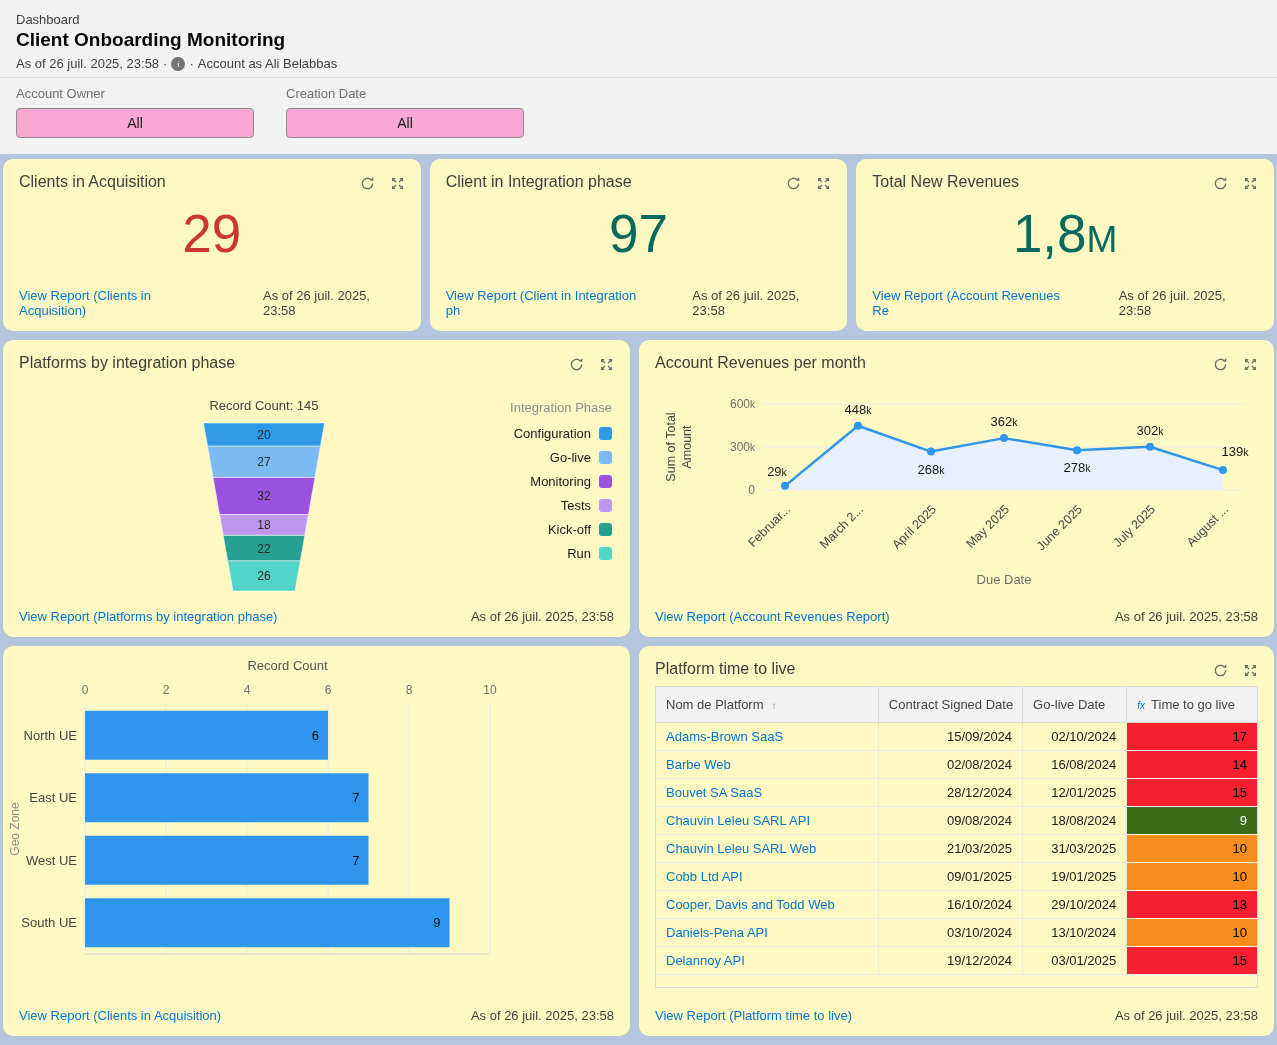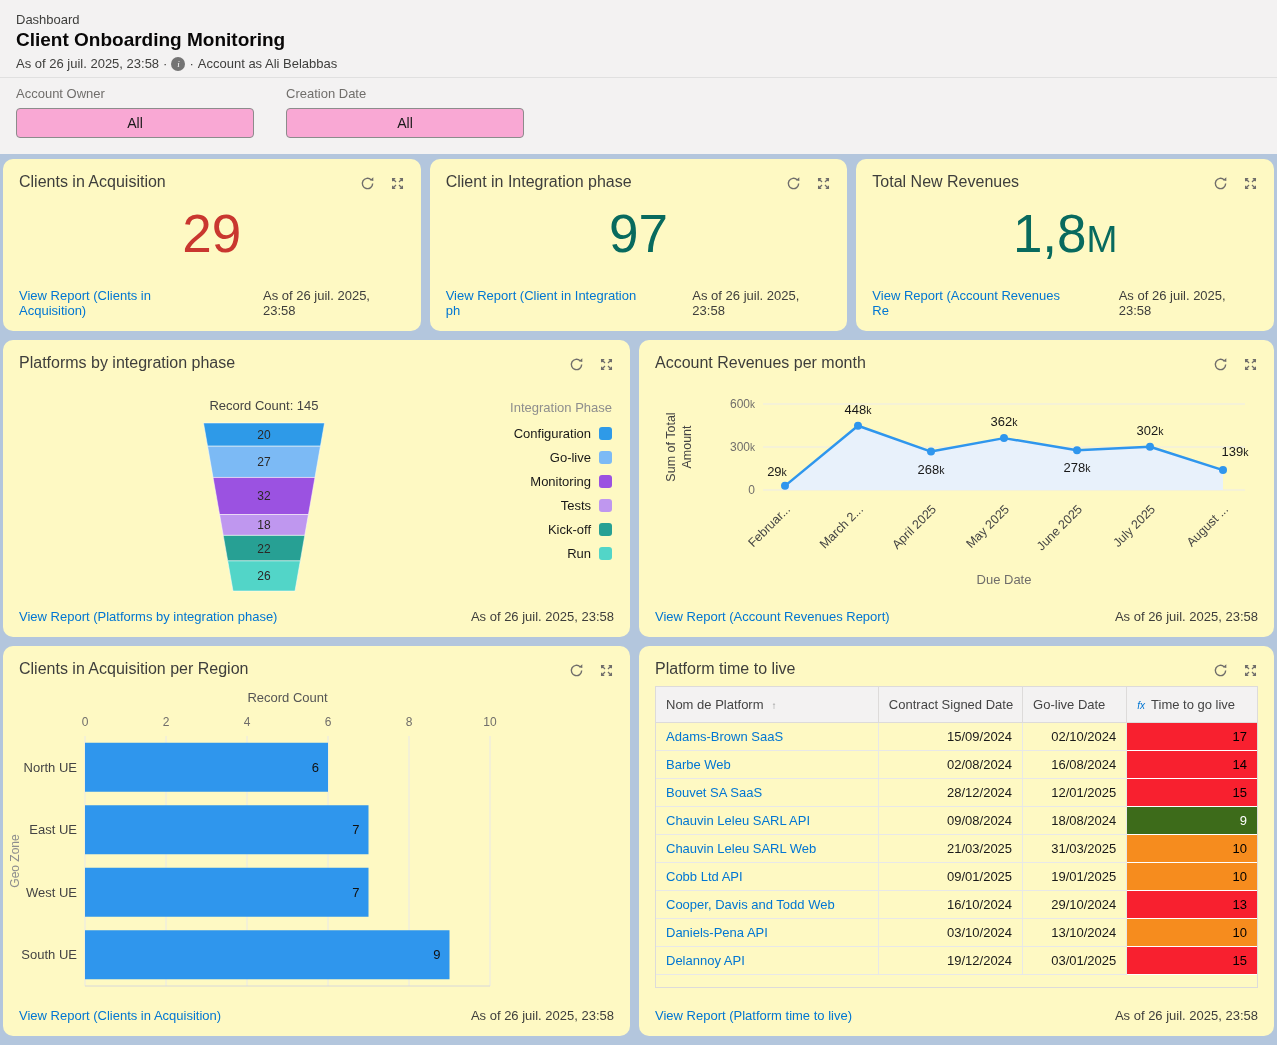--- a/index.html
+++ b/index.html
@@ -297,36 +297,20 @@
         </svg>
       <div class="card-foot">
         <a class="view-report">View Report (Account Revenues Report)</a>
         <span class="asof">As of 26 juil. 2025, 23:58</span>
       </div>
     </section>
   </div>
 
   <div class="row row3">
     <section class="card half-l">
-      <div class="card-head">
-        <div class="card-title">Clients in Acquisition per Region</div>
-        <div class="card-actions">
-          <span class="icon-btn">
-              <svg width="15" height="15" viewBox="0 0 16 16">
-                <path d="M13.5 8a5.5 5.5 0 1 1-1.7-4" fill="none" stroke="currentColor" stroke-width="1.5"></path>
-                <path d="M14.2 1.2 L14.2 5.2 L10.4 4.4 Z" fill="currentColor"></path>
-              </svg>
-            </span>
-          <span class="icon-btn">
-              <svg width="15" height="15" viewBox="0 0 16 16" fill="none" stroke="currentColor" stroke-width="1.4">
-                <path d="M6.4 6.4 2.8 2.8M2.8 5.6V2.8h2.8M9.6 6.4l3.6-3.6M10.4 2.8h2.8v2.8M6.4 9.6 2.8 13.2M2.8 10.4v2.8h2.8M9.6 9.6l3.6 3.6M13.2 10.4v2.8h-2.8"></path>
-              </svg>
-            </span>
-        </div>
-      </div>
       <svg id="bar-svg" class="chart-svg" width="620" height="318" style="margin-top:2px;">
           <text x="284.5" y="22" text-anchor="middle" font-size="13" fill="#555">Record Count</text>
           <text x="82" y="46" text-anchor="middle" font-size="12" fill="#706E6B">0</text>
           <line x1="82" x2="82" y1="56" y2="306" stroke="#E9E8E8" stroke-width="1"></line>
           <text x="163" y="46" text-anchor="middle" font-size="12" fill="#706E6B">2</text>
           <line x1="163" x2="163" y1="56" y2="306" stroke="#E9E8E8" stroke-width="1"></line>
           <text x="244" y="46" text-anchor="middle" font-size="12" fill="#706E6B">4</text>
           <line x1="244" x2="244" y1="56" y2="306" stroke="#E9E8E8" stroke-width="1"></line>
           <text x="325" y="46" text-anchor="middle" font-size="12" fill="#706E6B">6</text>
           <line x1="325" x2="325" y1="56" y2="306" stroke="#E9E8E8" stroke-width="1"></line>

